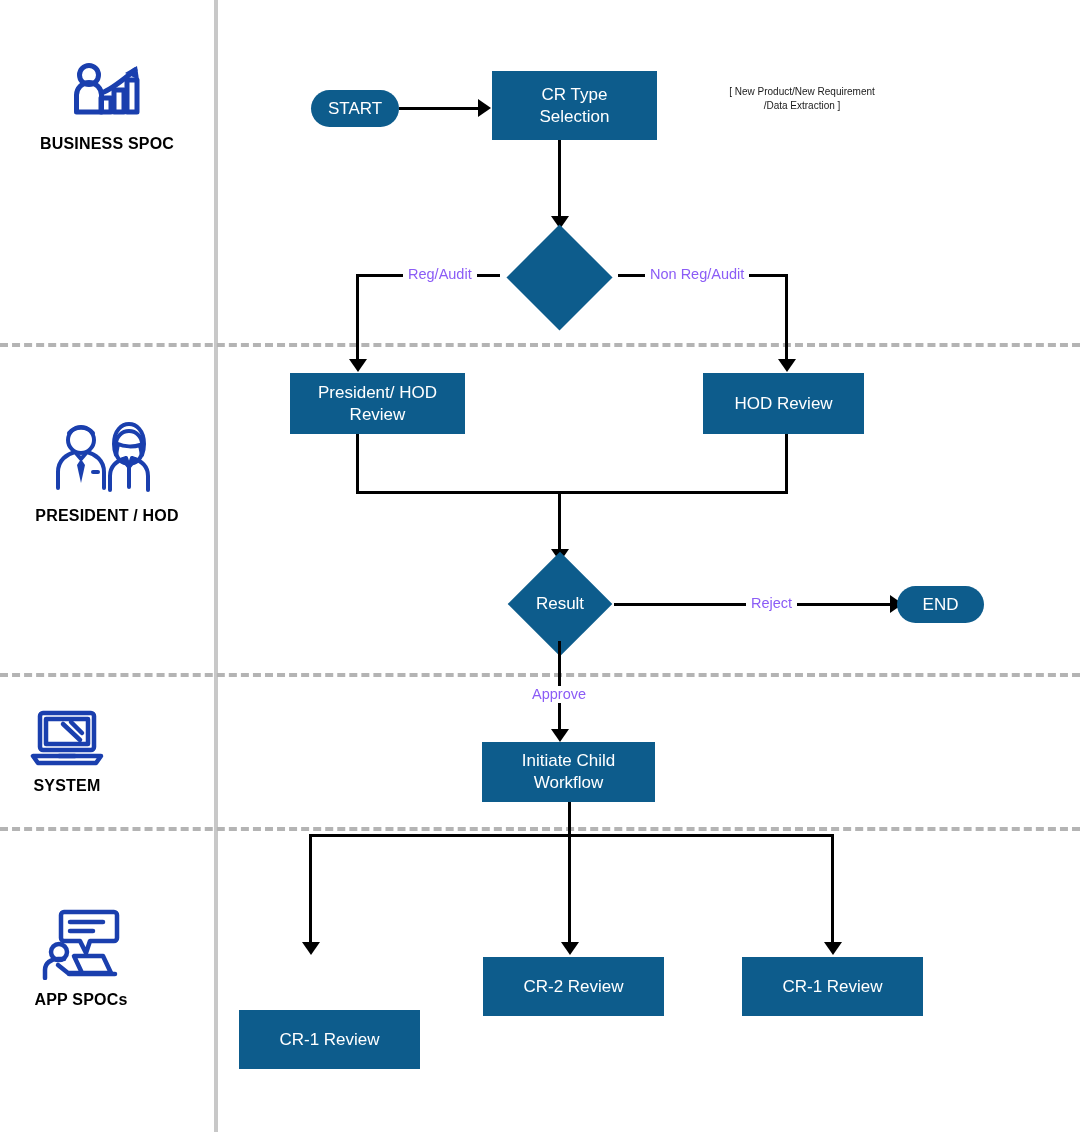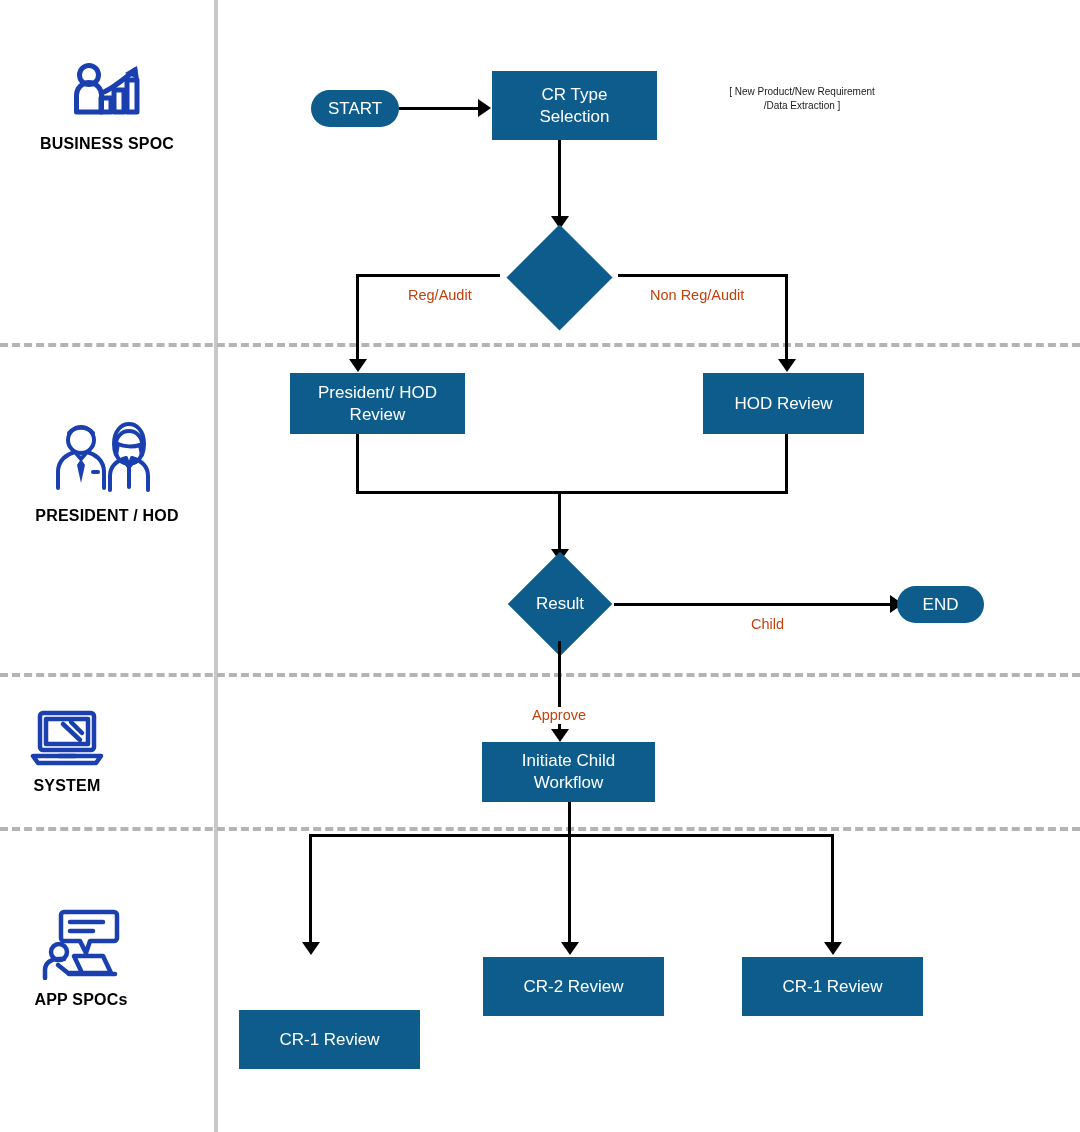--- a/index.html
+++ b/index.html
@@ -109,26 +109,25 @@
   .arrow-right {
     position: absolute;
     width: 0; height: 0;
     border-top: 9px solid transparent;
     border-bottom: 9px solid transparent;
     border-left: 13px solid #000000;
   }
   .edge-label {
     position: absolute;
     background: #ffffff;
-    color: #c2410c;
+    color: #8b5cf6;
     font-size: 14.5px;
     white-space: nowrap;
     padding: 0 5px;
     line-height: 1.2;
-    margin-top: 21px;
   }
   .annotation {
     position: absolute;
     color: #1a1a1a;
     font-size: 10px;
     line-height: 1.35;
     text-align: center;
     white-space: pre-line;
   }
 </style>
@@ -250,21 +249,21 @@
   <div class="edge-v" style="left:356px; top:434px; height:58px;"></div>
   <div class="edge-v" style="left:785px; top:434px; height:58px;"></div>
   <div class="edge-h" style="left:356px; top:491px; width:432px;"></div>
   <div class="edge-v" style="left:558px; top:491px; height:62px;"></div>
   <div class="arrow-down" style="left:551px; top:549px;"></div>
 
   <div class="diamond" style="left:523px; top:567px; width:74px; height:74px;"></div>
   <div class="diamond-label" style="left:505px; top:567px; width:110px; height:74px;">Result</div>
 
   <div class="edge-h" style="left:614px; top:603px; width:290px;"></div>
-  <div class="edge-label" style="left:746px; top:595px;">Child</div>
+  <div class="edge-label" style="left:746px; top:595px;">Reject</div>
   <div class="arrow-right" style="left:890px; top:595px;"></div>
 
   <div class="node pill" style="left:897px; top:586px; width:87px; height:37px;">END</div>
 
   <div class="edge-v" style="left:558px; top:641px; height:92px;"></div>
   <div class="edge-label" style="left:527px; top:686px;">Approve</div>
   <div class="arrow-down" style="left:551px; top:729px;"></div>
 
   <div class="node" style="left:482px; top:742px; width:173px; height:60px; white-space:pre-line;">Initiate Child
 Workflow</div>

